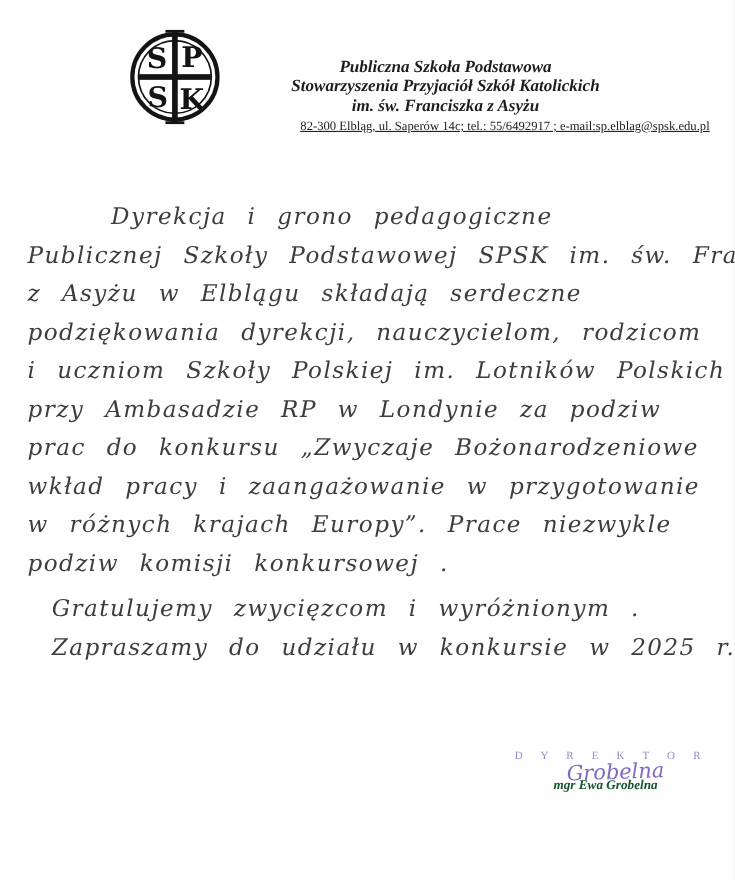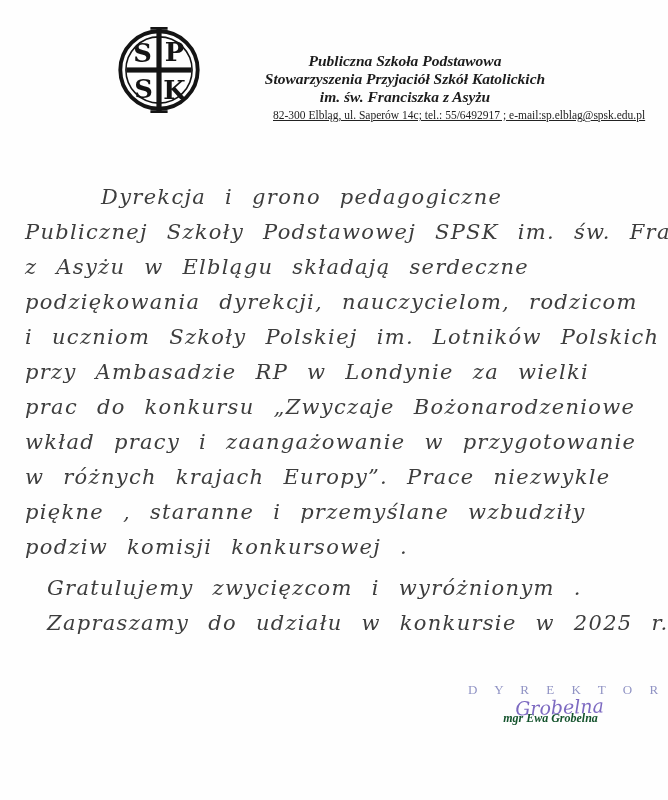--- a/index.html
+++ b/index.html
@@ -66,21 +66,21 @@
 
   
   .signature-block {
     position: absolute;
     left: 468px; top: 682px;
     width: 165px;
     text-align: center;
   }
   .stamp-title {
     font-family: "Liberation Serif", serif;
-    font-size: 13px;
+    font-size: 10px;
     letter-spacing: 7px;
     color: #9093c4;
     white-space: nowrap;
   }
   .script-signature {
     font-family: "DejaVu Serif", serif;
     font-style: italic;
     font-size: 19px;
     color: #7d6ac1;
     margin-top: -2px;
@@ -124,25 +124,24 @@
       <div class="head-address">82-300 Elbląg, ul. Saperów 14c; tel.:  55/6492917 ; e-mail:sp.elblag@spsk.edu.pl</div>
     </div>
   </header>
 
   <main class="hand-body">
     <div class="hand-line indent-lg">Dyrekcja i grono pedagogiczne</div>
     <div class="hand-line">Publicznej Szkoły Podstawowej SPSK im. św. Franciszka</div>
     <div class="hand-line">z Asyżu w Elblągu składają serdeczne</div>
     <div class="hand-line">podziękowania dyrekcji, nauczycielom, rodzicom</div>
     <div class="hand-line">i uczniom Szkoły Polskiej im. Lotników Polskich</div>
-    <div class="hand-line">przy Ambasadzie RP w Londynie za wielki</div>
+    <div class="hand-line">przy Ambasadzie RP w Londynie za podziw</div>
     <div class="hand-line">prac do konkursu „Zwyczaje Bożonarodzeniowe</div>
     <div class="hand-line">wkład pracy i zaangażowanie w przygotowanie</div>
     <div class="hand-line">w różnych krajach Europy”. Prace niezwykle</div>
-    <div class="hand-line">piękne , staranne i przemyślane wzbudziły</div>
     <div class="hand-line">podziw komisji konkursowej .</div>
     <div class="hand-line indent-sm gap-before">Gratulujemy zwycięzcom i wyróżnionym .</div>
     <div class="hand-line indent-sm">Zapraszamy do udziału w konkursie w 2025 r.</div>
   </main>
 
   <div class="signature-block">
     <div class="stamp-title">D Y R E K T O R</div>
     <div class="script-signature">Grobelna</div>
     <div class="stamp-name">mgr Ewa Grobelna</div>
   </div>

